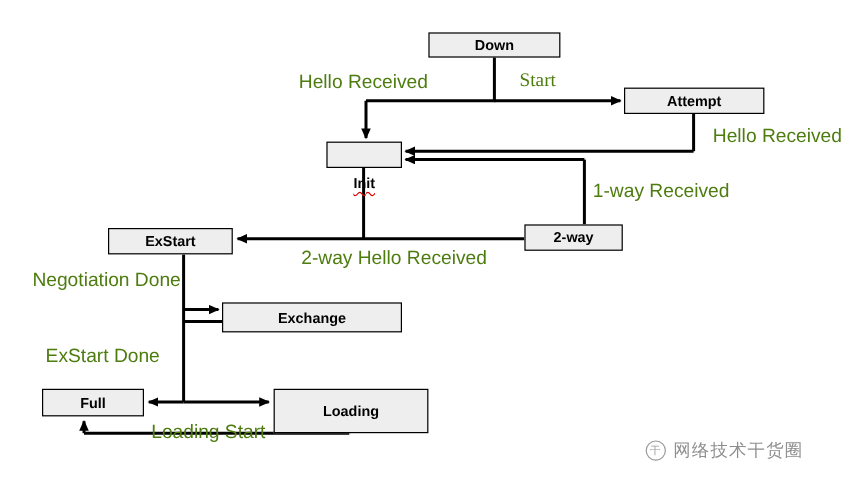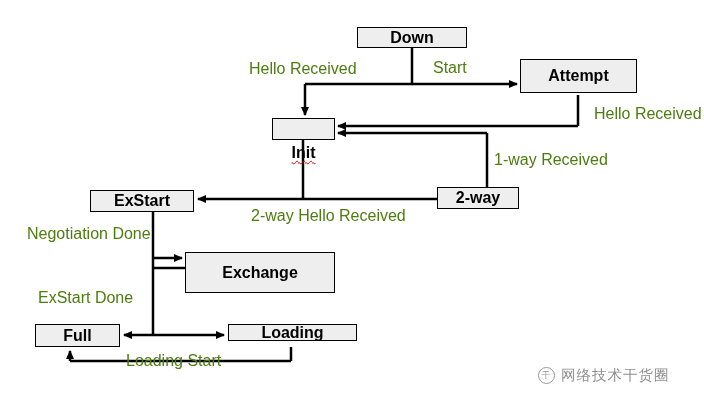--- a/index.html
+++ b/index.html
@@ -10,21 +10,21 @@
     font-family:"Liberation Sans", sans-serif;
     overflow:hidden;
   }
   .node{
     position:absolute;
     background:#eeeeee;
     border:1.5px solid #000;
     box-sizing:border-box;
     display:flex;align-items:center;justify-content:center;
     font-weight:bold;
-    font-size:16px;
+    font-size:12px;
     color:#000;
   }
   .node .lbl{line-height:1;}
   .node.init .lbl{
     text-decoration-line:underline;
     text-decoration-style:wavy;
     text-decoration-color:#e00000;
     text-decoration-thickness:1px;
     text-underline-offset:2px;
     margin-top:48px;
@@ -94,51 +94,51 @@
       <line x1="291" y1="347" x2="291" y2="361"></line>
       <line x1="291" y1="361" x2="70" y2="361"></line>
       <line x1="70" y1="361" x2="70" y2="351" marker-end="url(#arr)"></line>
     </g>
   </svg>
 
   <div class="node" style="left:357px;top:27px;width:110px;height:21px;">
     <span class="lbl">Down</span>
   </div>
 
-  <div class="node" style="left:520px;top:59px;width:117px;height:34px;">
+  <div class="node" style="left:520px;top:73px;width:117px;height:22px;">
     <span class="lbl">Attempt</span>
   </div>
 
   <div class="node init" style="left:272px;top:118px;width:63px;height:22px;">
     <span class="lbl">Init</span>
   </div>
 
   <div class="node" style="left:437px;top:187px;width:82px;height:22px;">
     <span class="lbl">2-way</span>
   </div>
 
   <div class="node" style="left:90px;top:190px;width:104px;height:22px;text-align:center;">
     <span class="lbl">ExStart</span>
   </div>
 
-  <div class="node" style="left:185px;top:252px;width:150px;height:41px;">
+  <div class="node" style="left:185px;top:252px;width:150px;height:25px;">
     <span class="lbl">Exchange</span>
   </div>
 
-  <div class="node" style="left:228px;top:324px;width:129px;height:17px;">
+  <div class="node" style="left:228px;top:324px;width:129px;height:37px;">
     <span class="lbl">Loading</span>
   </div>
 
   <div class="node" style="left:35px;top:324px;width:85px;height:23px;text-align:right;">
     <span class="lbl">Full</span>
   </div>
 
   <span class="edge-label" style="left:249px;top:61px;">Hello Received</span>
 
-  <span class="edge-label" style="left:433px;top:60px;">Start</span>
+  <span class="edge-label" style="left:433px;top:60px;font-family:Liberation Serif, serif;">Start</span>
 
   <span class="edge-label" style="left:594px;top:106px;">Hello Received</span>
 
   <span class="edge-label" style="left:494px;top:152px;">1-way Received</span>
 
   <span class="edge-label" style="left:251px;top:208px;">2-way Hello Received</span>
 
   <span class="edge-label" style="left:27px;top:226px;">Negotiation Done</span>
 
   <span class="edge-label" style="left:38px;top:290px;">ExStart Done</span>

